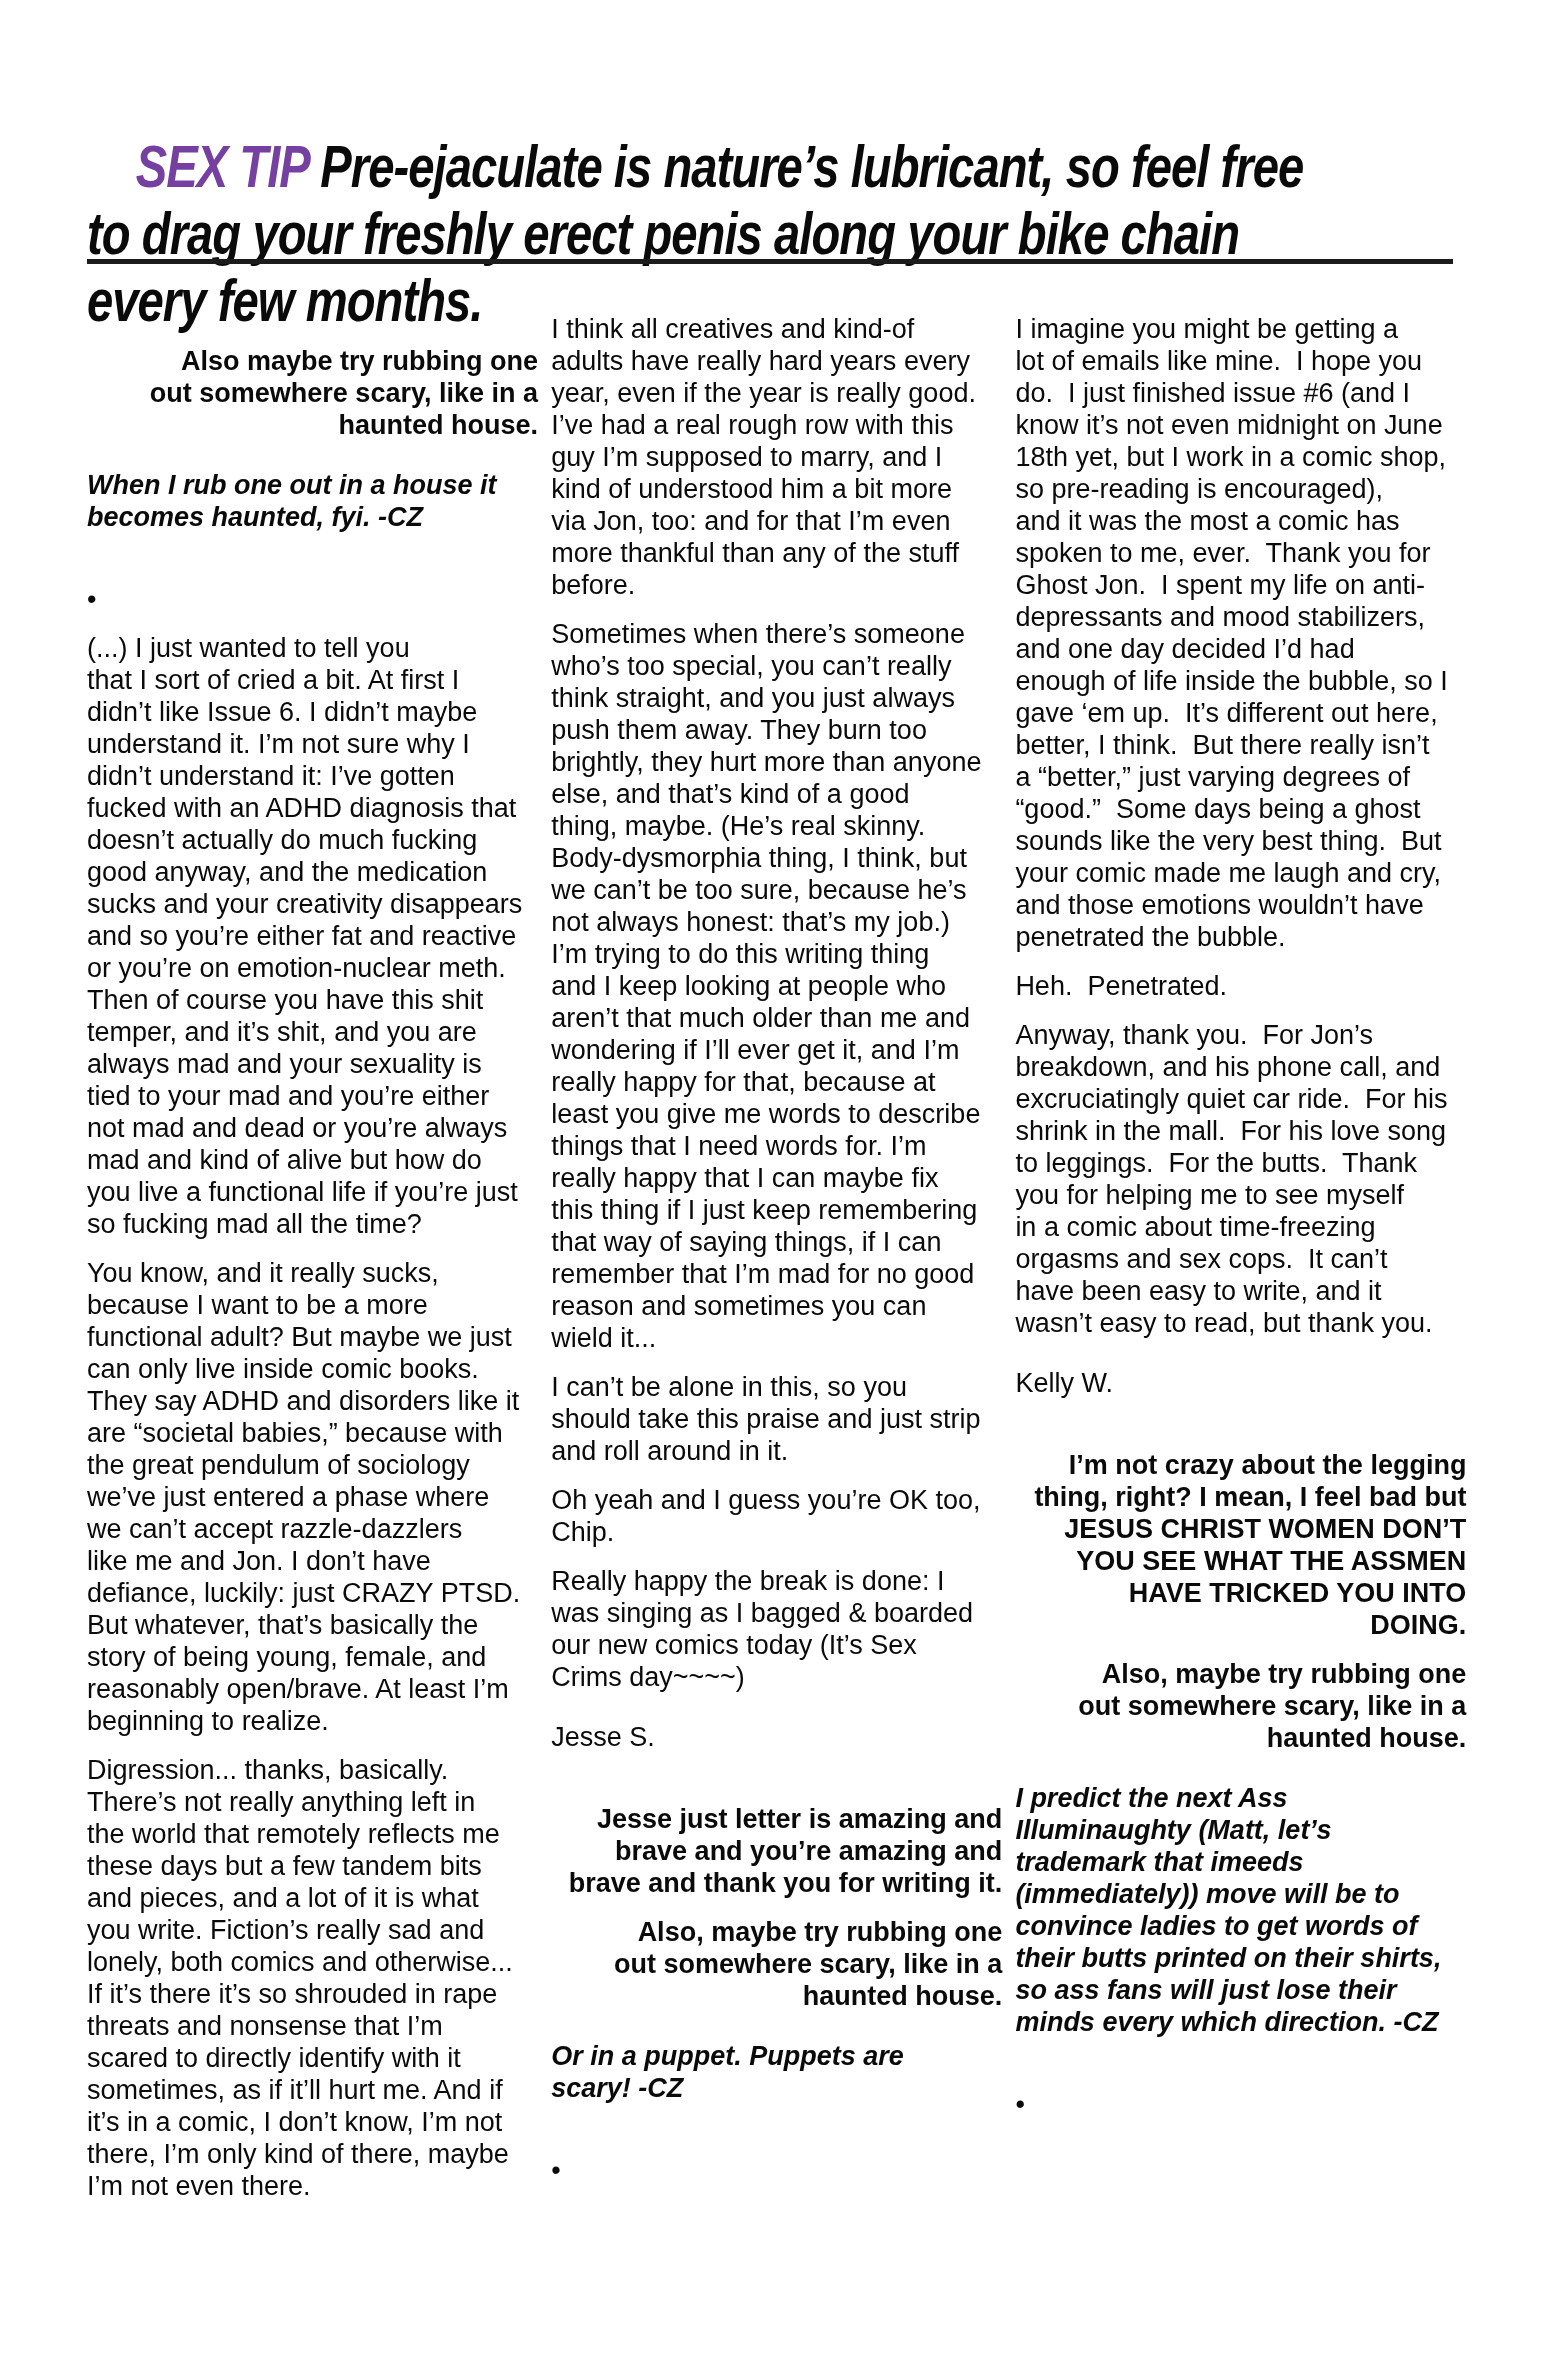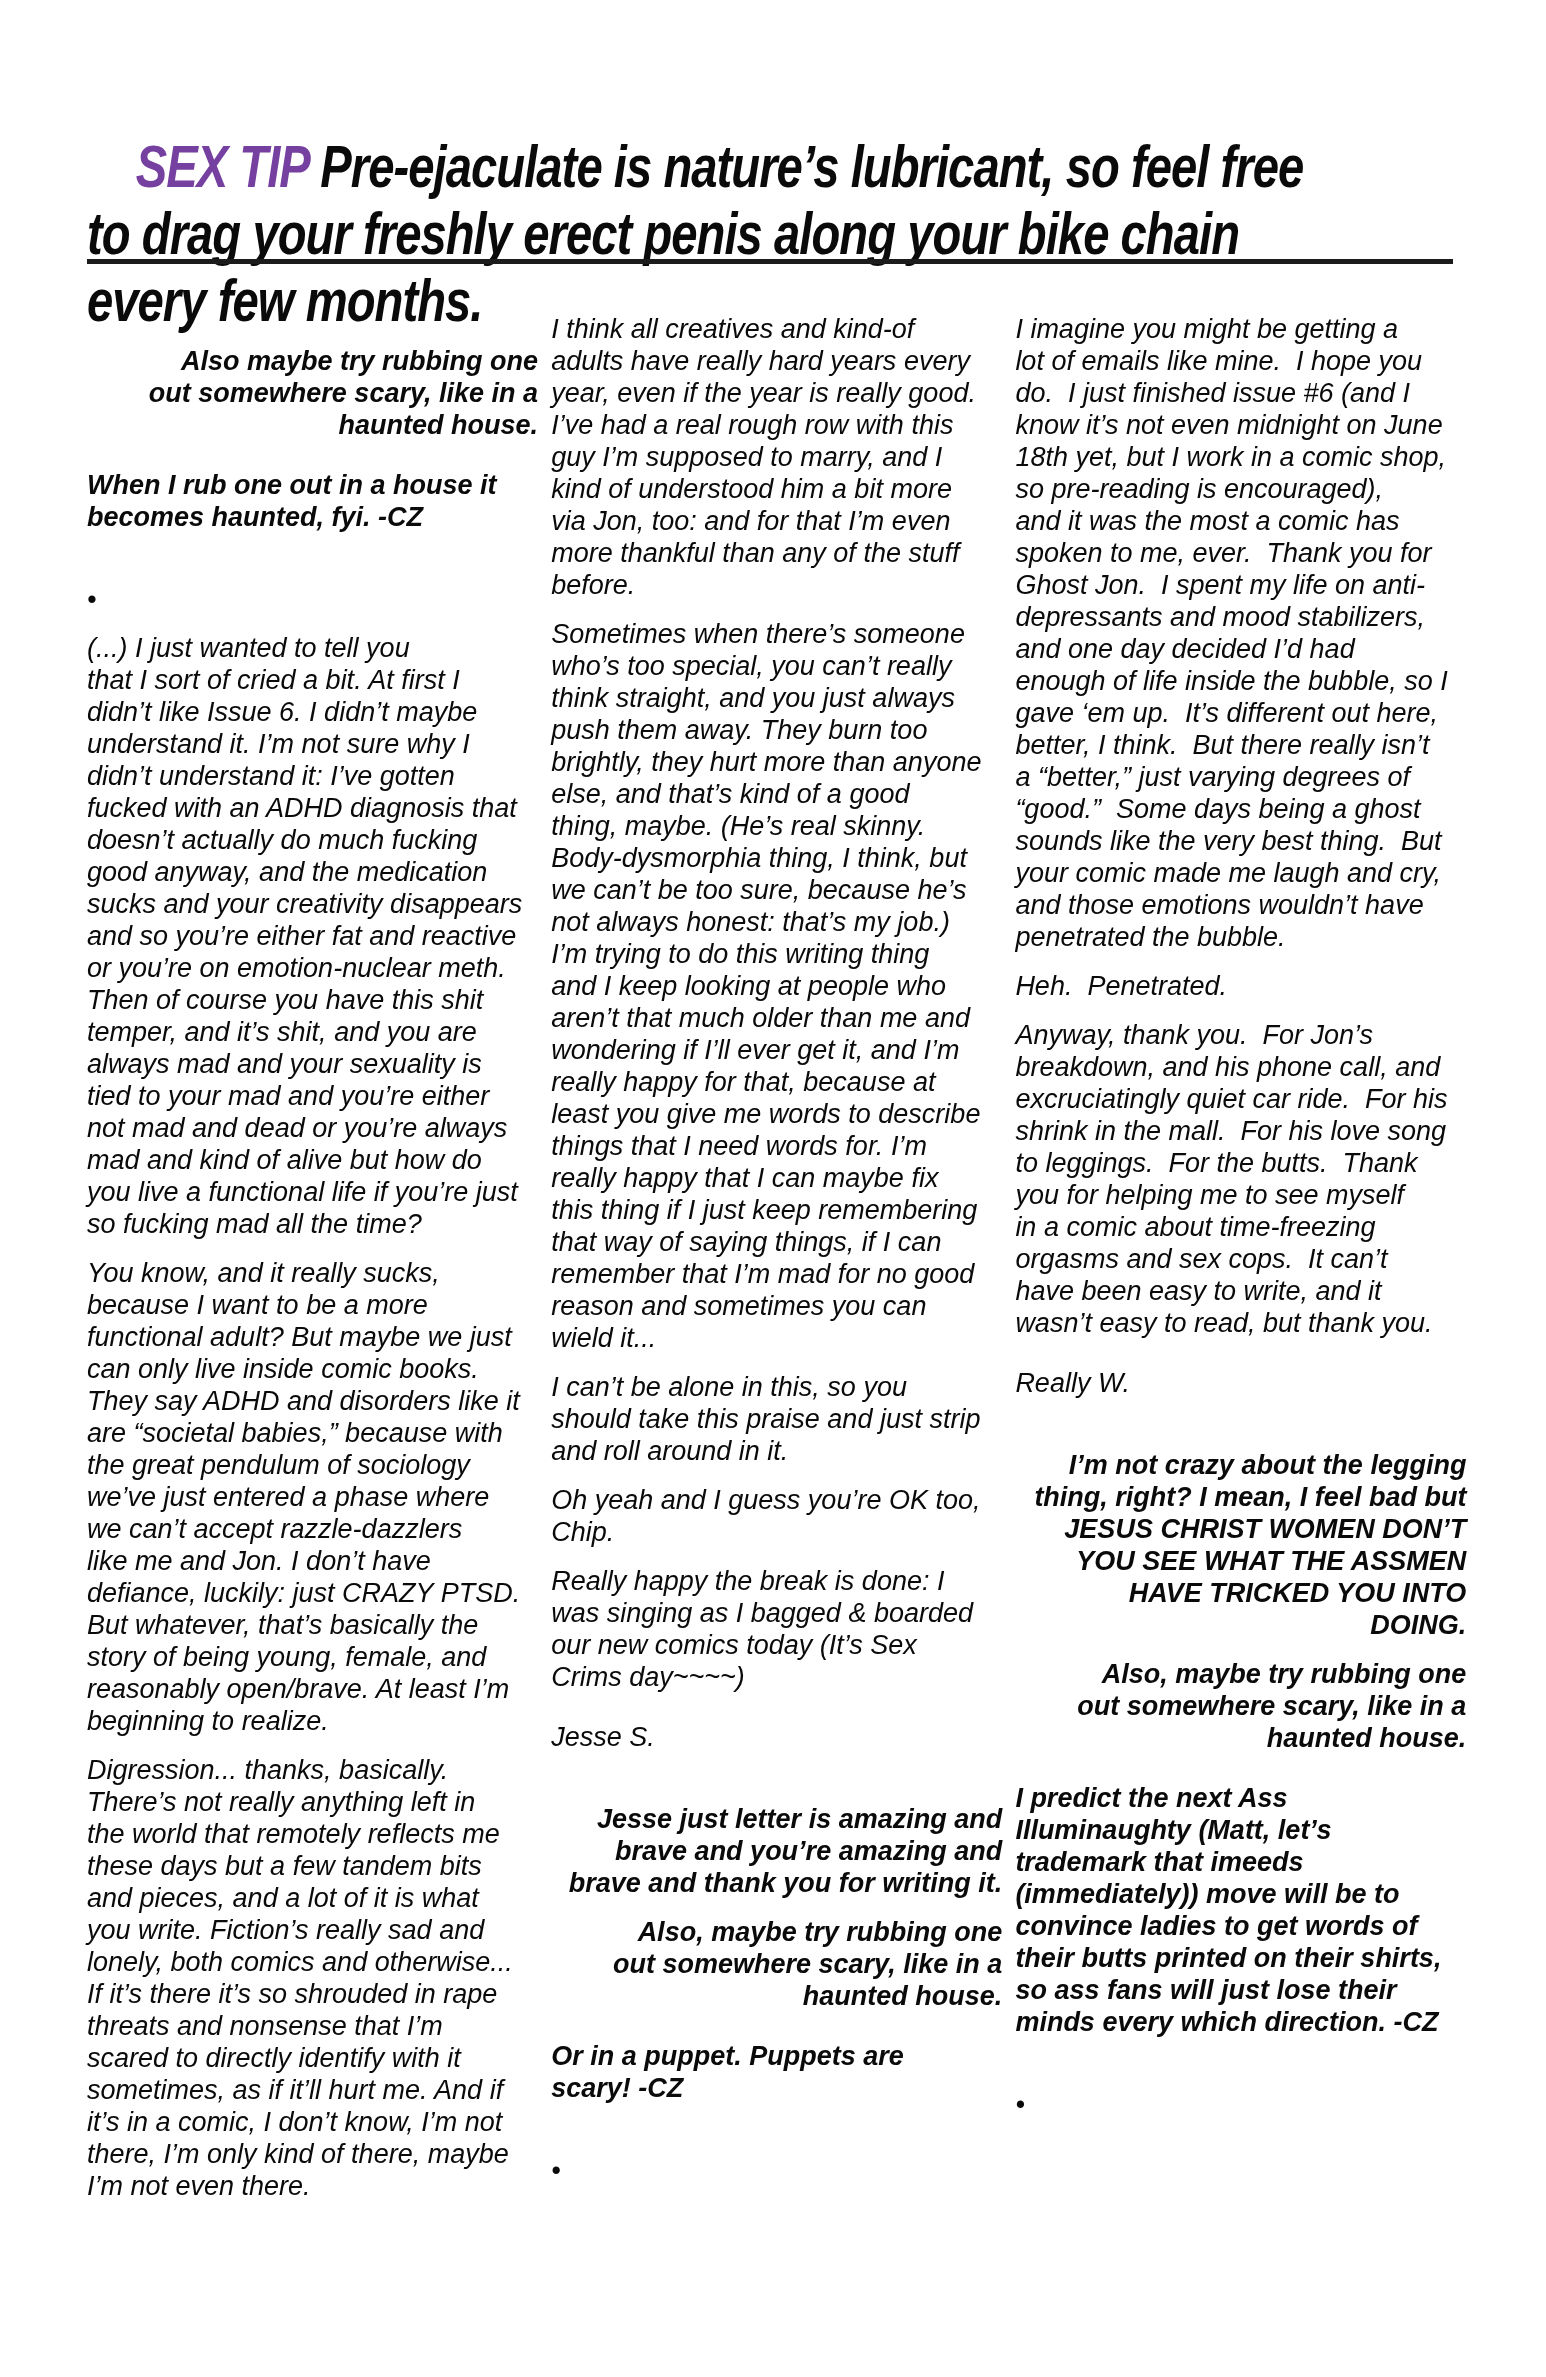--- a/index.html
+++ b/index.html
@@ -40,21 +40,21 @@
     left: 87px;
     top: 313px;
     width: 1380px;
     display: flex;
     gap: 13.2px;
     font-size: 27px;
     line-height: 32px;
   }
   .col { width: 451px; }
   .col.offset-first { padding-top: 32px; }
-  p.seg { margin: 0 0 17px 0; white-space: pre-wrap; font-style: italic; }
+  p.seg { margin: 0 0 17px 0; white-space: pre-wrap; }
   p.seg.gap2 { margin-bottom: 50px; margin-top: 28px; }
   .b  { font-weight: bold; text-align: right; }
   .bi { font-weight: bold; font-style: italic; }
 </style>
 </head>
 <body>
 
 <div class="page">
 
   <div class="header">
@@ -203,21 +203,21 @@
       <p class="seg">Anyway, thank you.  For Jon’s
 breakdown, and his phone call, and
 excruciatingly quiet car ride.  For his
 shrink in the mall.  For his love song
 to leggings.  For the butts.  Thank
 you for helping me to see myself
 in a comic about time-freezing
 orgasms and sex cops.  It can’t
 have been easy to write, and it
 wasn’t easy to read, but thank you.</p>
-      <p class="seg gap2">Really W.</p>
+      <p class="seg gap2">Kelly W.</p>
       <p class="seg b">I’m not crazy about the legging
 thing, right? I mean, I feel bad but
 JESUS CHRIST WOMEN DON’T
 YOU SEE WHAT THE ASSMEN
 HAVE TRICKED YOU INTO
 DOING.</p>
       <p class="seg b">Also, maybe try rubbing one
 out somewhere scary, like in a
 haunted house.</p>
       <p class="seg bi gap2">I predict the next Ass

